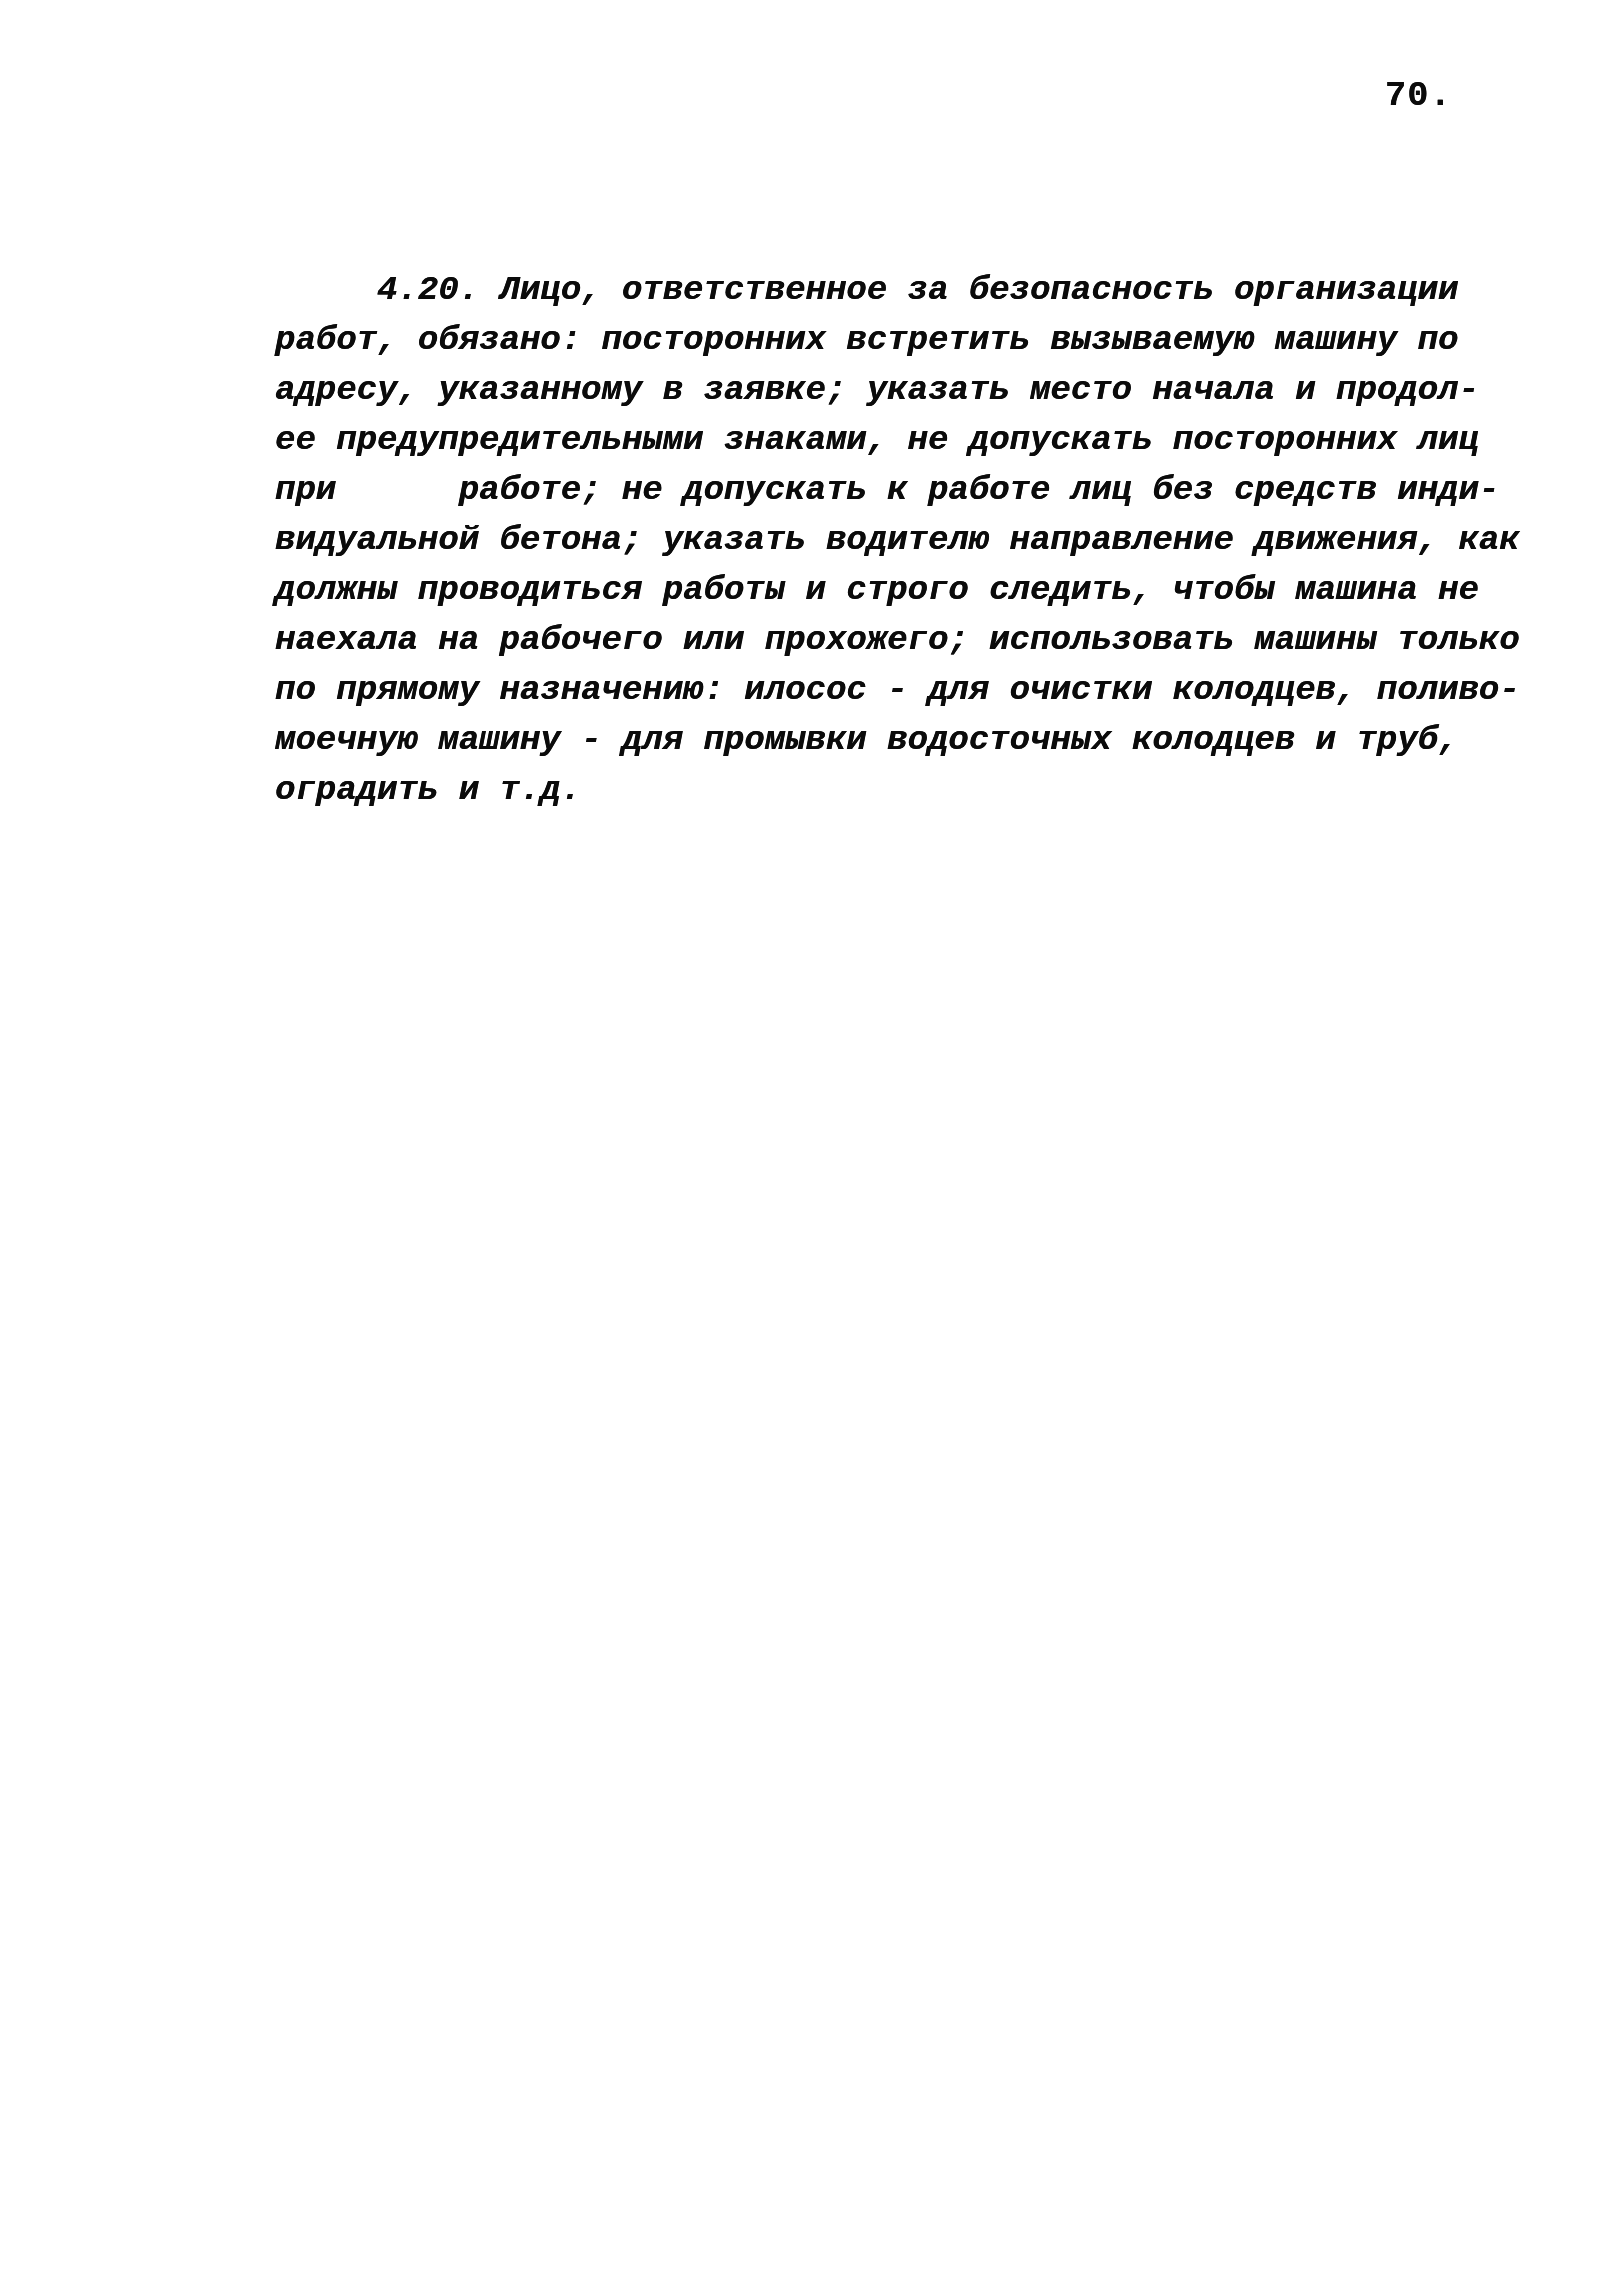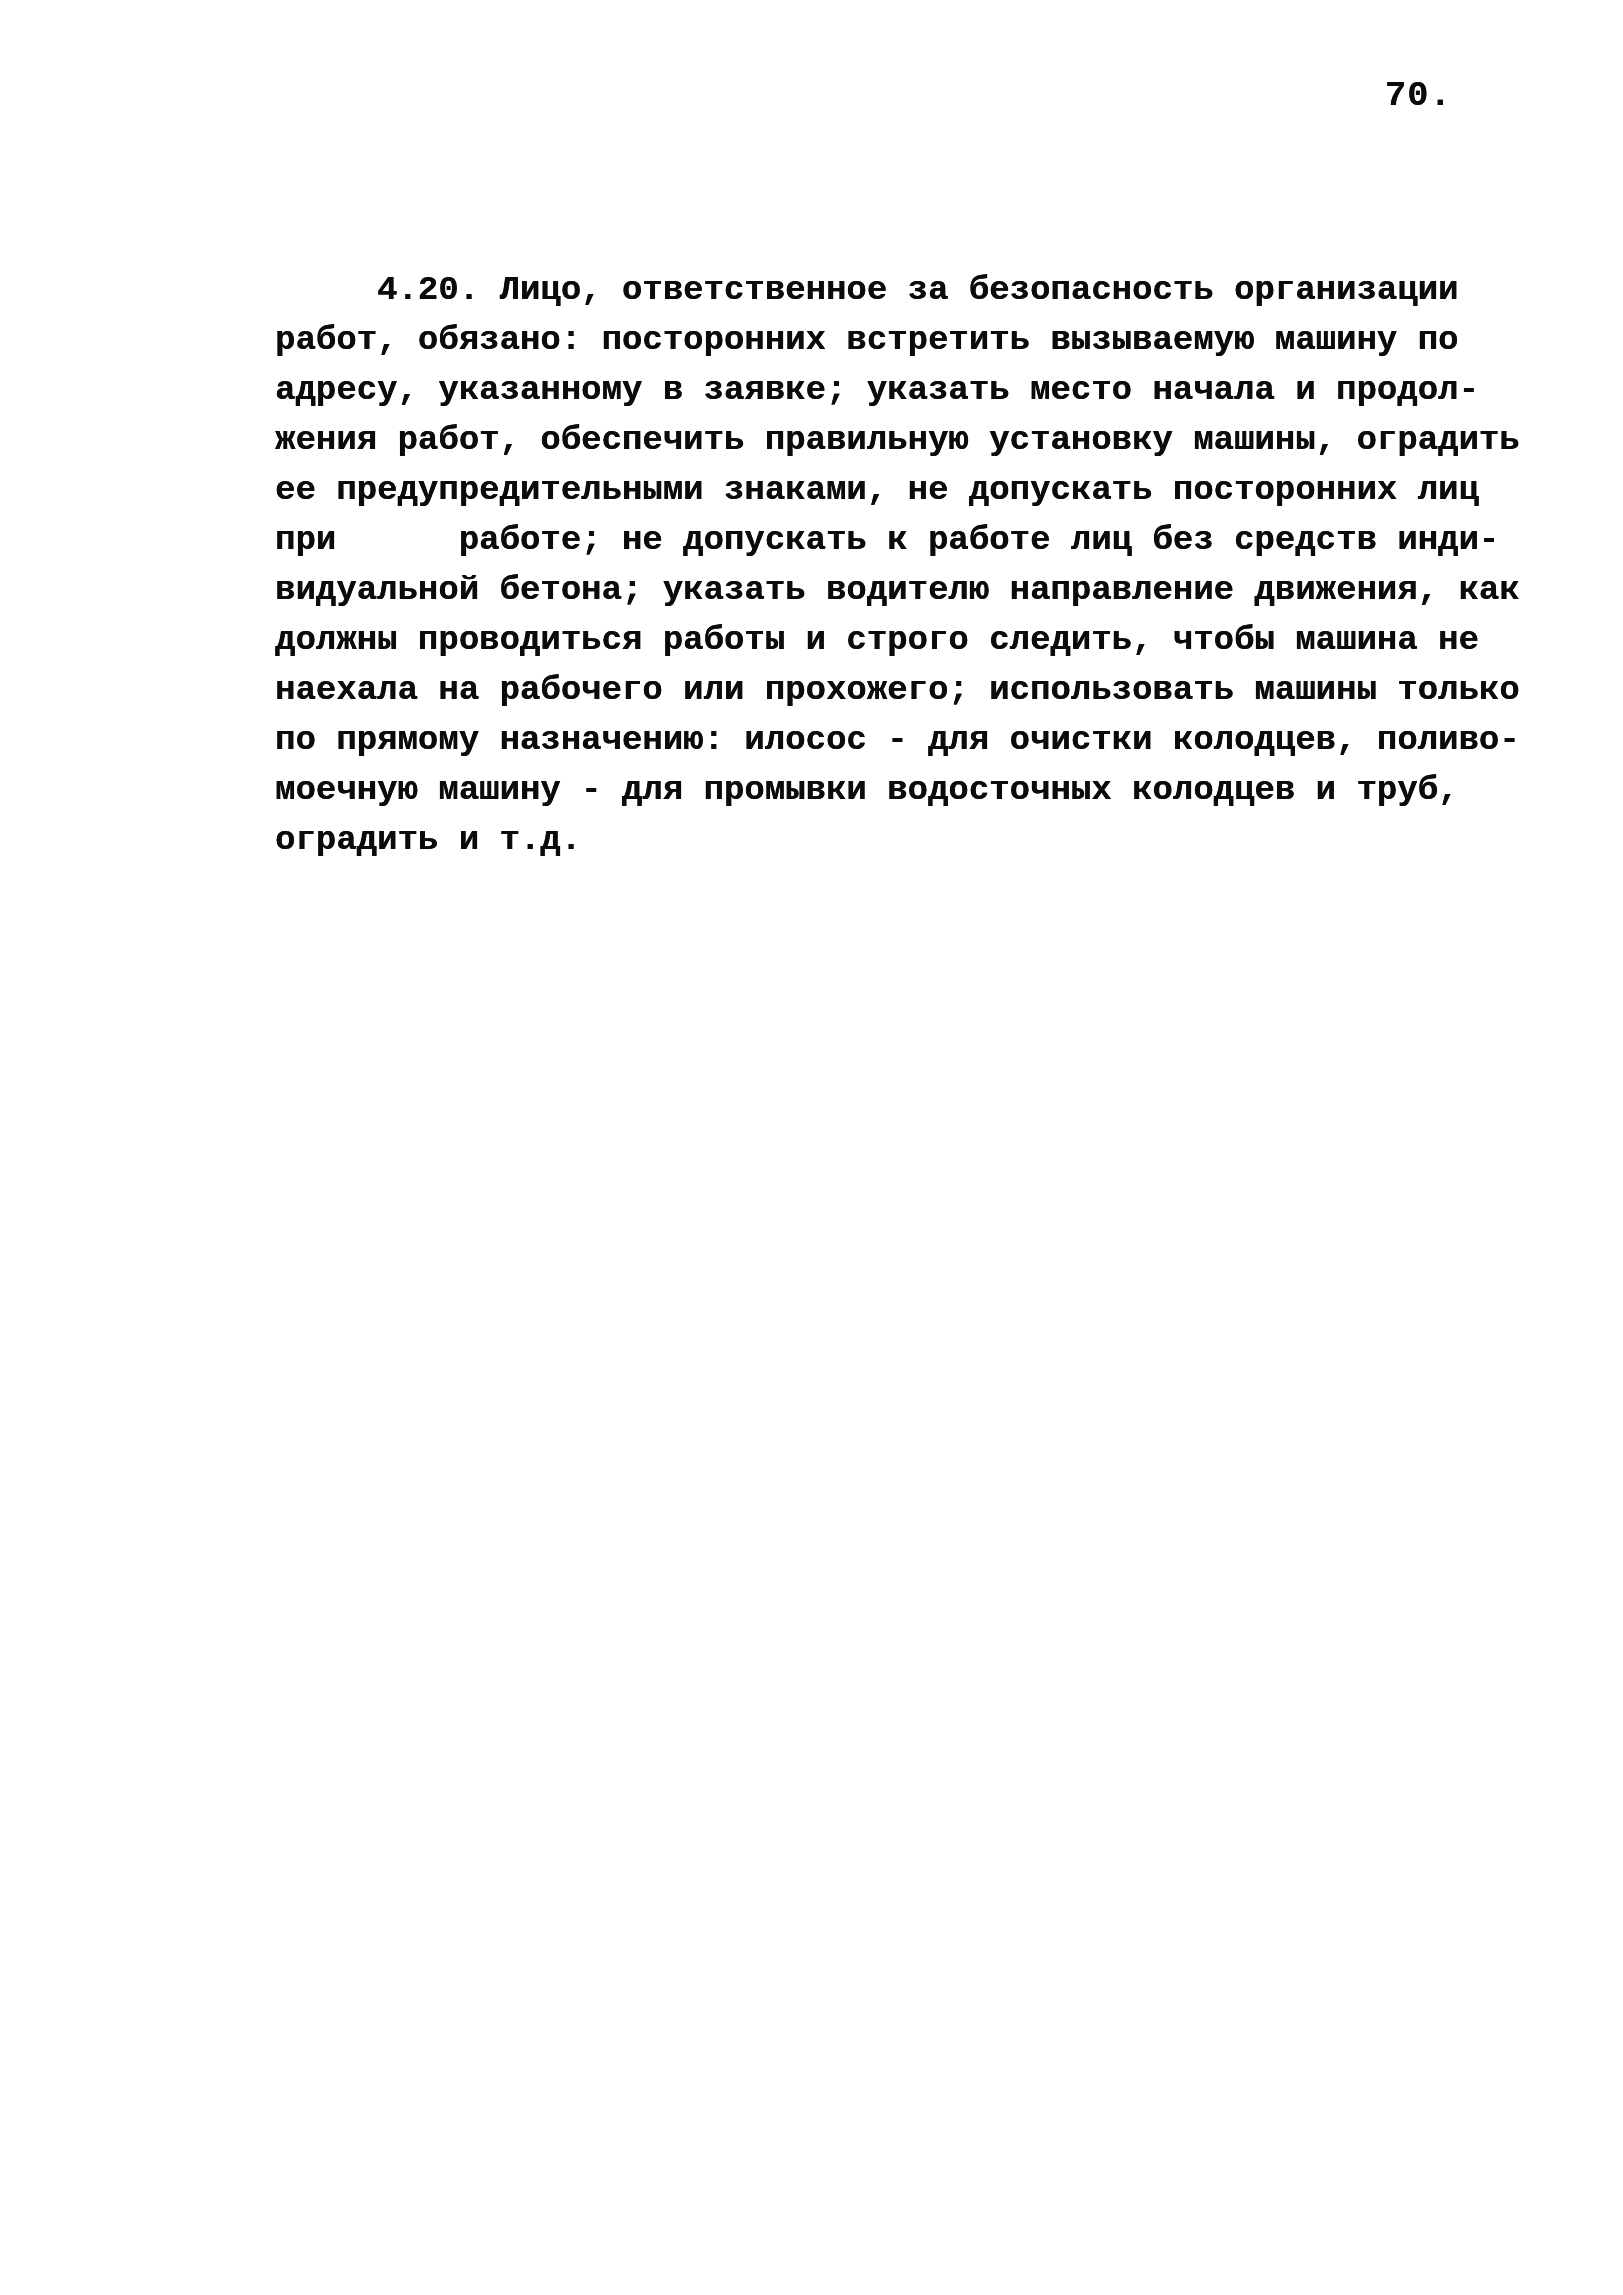--- a/index.html
+++ b/index.html
@@ -33,34 +33,34 @@
     top: 265px;
     font-size: 34px;
     line-height: 50px;
     font-weight: 700;
     letter-spacing: 0;
     text-shadow: 0.3px 0 0 currentColor;
   }
   .text-line {
     white-space: pre;   
     height: 50px;
+    font-style: italic;
   }
 </style>
 </head>
 <body>
 
 <div class="page">
 
   <div class="page-number">70.</div>
 
   <div class="paragraph">
     <div class="text-line">     4.20. Лицо, ответственное за безопасность организации</div>
     <div class="text-line">работ, обязано: посторонних встретить вызываемую машину по</div>
     <div class="text-line">адресу, указанному в заявке; указать место начала и продол-</div>
-    <div class="text-line">жения работ, обеспечить правильную установку машины, оградить</div>
     <div class="text-line">ее предупредительными знаками, не допускать посторонних лиц</div>
     <div class="text-line">при      работе; не допускать к работе лиц без средств инди-</div>
     <div class="text-line">видуальной бетона; указать водителю направление движения, как</div>
     <div class="text-line">должны проводиться работы и строго следить, чтобы машина не</div>
     <div class="text-line">наехала на рабочего или прохожего; использовать машины только</div>
     <div class="text-line">по прямому назначению: илосос - для очистки колодцев, поливо-</div>
     <div class="text-line">моечную машину - для промывки водосточных колодцев и труб,</div>
     <div class="text-line">оградить и т.д.</div>
   </div>
 

